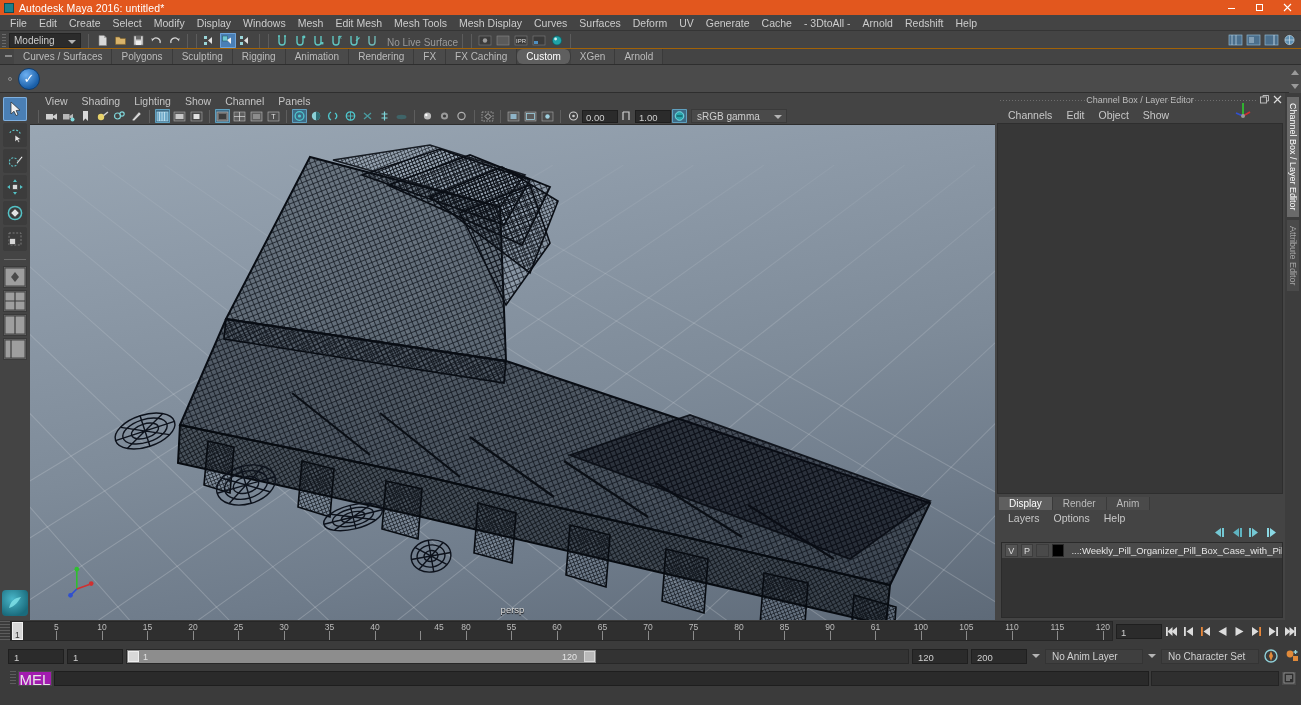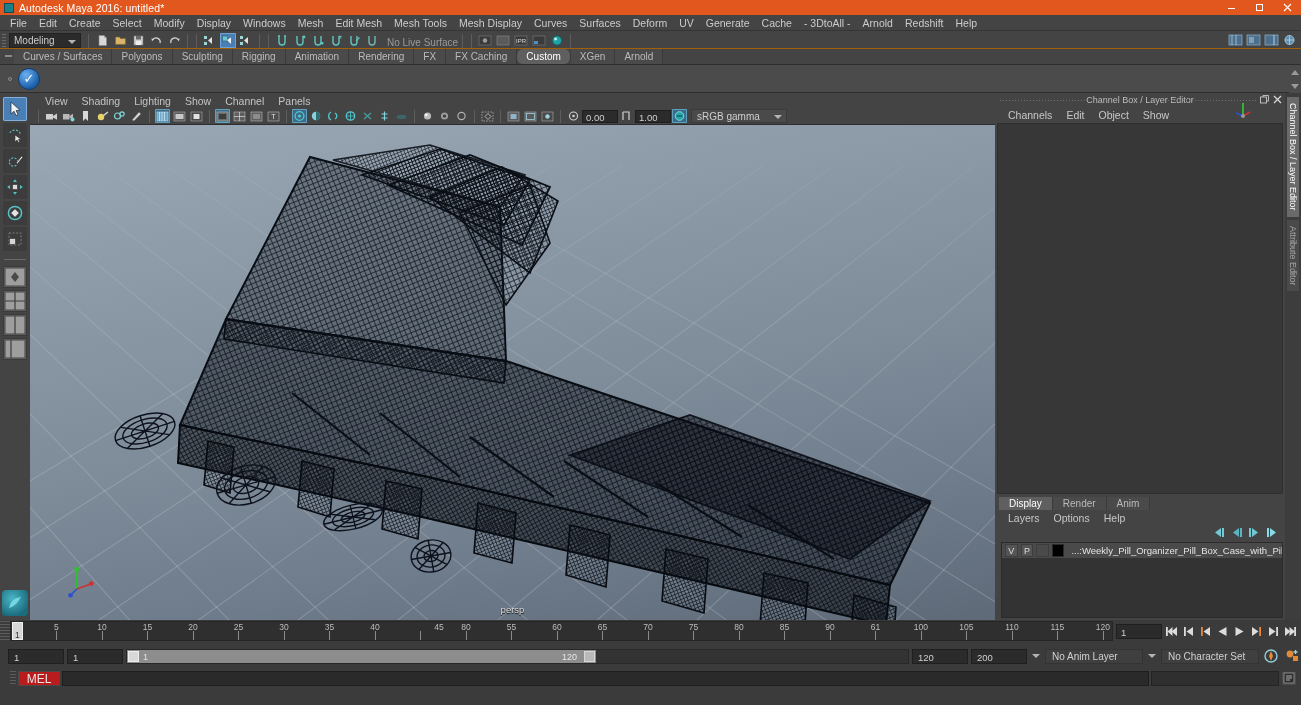--- a/index.html
+++ b/index.html
@@ -221,22 +221,22 @@
   .rs-drop { width: 12px; height: 15px; display: flex; align-items: center; justify-content: center; }
   .rs-select { height: 15px; background: #3f3f3f; border: 1px solid #343434; min-width: 98px;
     font-size: 10px; color: #d0d0d0; padding: 0 6px; line-height: 14px; }
   .rs-icon { width: 18px; height: 17px; display: flex; align-items: center; justify-content: center; }
 
   
   .cmdline { position: absolute; left: 0; top: 669px; width: 1301px; height: 18px;
     background: #3b3b3b; display: flex; align-items: center; gap: 2px; padding-left: 10px; }
   .cmd-grip { width: 6px; height: 15px;
     background: repeating-linear-gradient(to bottom, #5d5d5d 0 1px, transparent 1px 3px); }
-  .cmd-mel { width: 42px; height: 15px; background: #b91c1c; border: 1px solid #4a4a4a;
-    font-size: 12px; color: #e6e6e6; text-align: center; line-height: 15px; }
+  .cmd-mel { width: 34px; height: 15px; background: #a21caf; border: 1px solid #4a4a4a;
+    font-size: 15px; color: #e6e6e6; text-align: center; line-height: 15px; }
   .cmd-input { flex: 1; height: 15px; background: #2a2a2a; border: 1px solid #1e1e1e; }
   .cmd-out { width: 128px; height: 15px; background: #2f2f2f; border: 1px solid #242424; }
   .cmd-btn { width: 16px; height: 15px; background: #4a4a4a; border: 1px solid #3a3a3a;
     display: flex; align-items: center; justify-content: center; margin-right: 4px; }
 
   
   .helpline { position: absolute; left: 0; top: 688px; width: 1301px; height: 17px;
     background: #3b3b3b; display: flex; align-items: center; padding-left: 10px;
     border-top: 1px solid #333; }
   .help-grip { width: 6px; height: 14px; margin-right: 6px;

